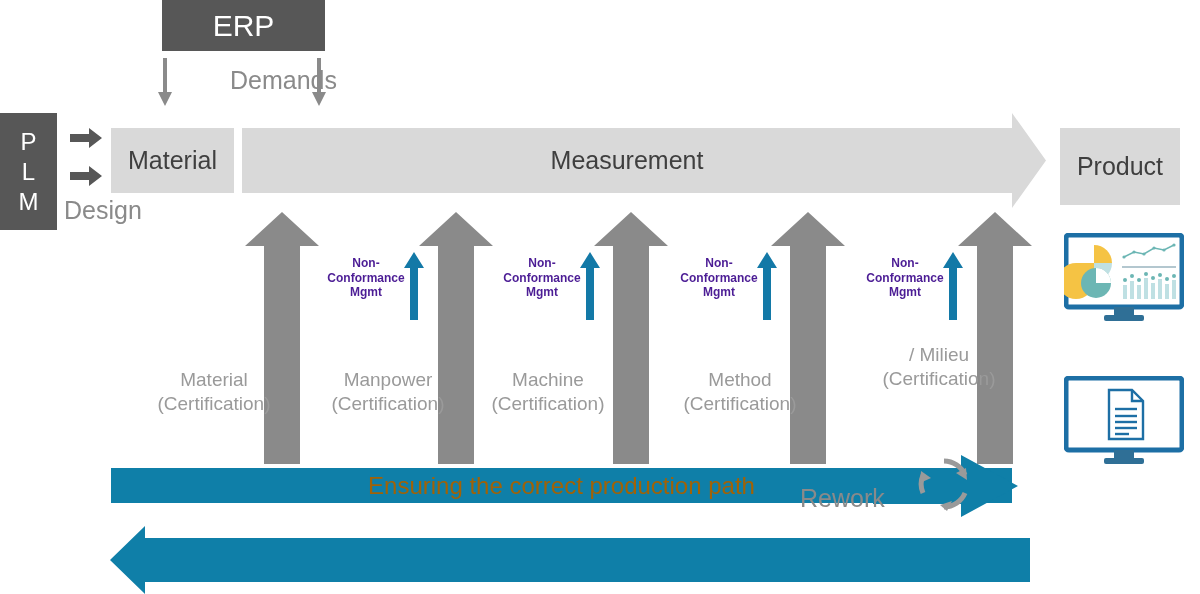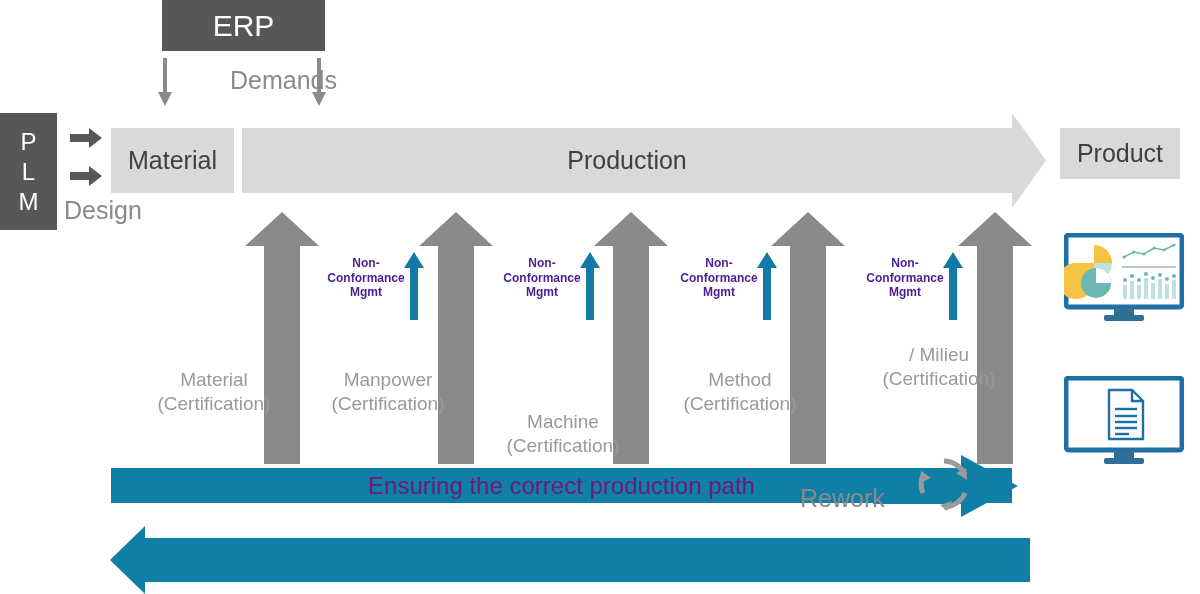--- a/index.html
+++ b/index.html
@@ -43,21 +43,21 @@
   
   .light-box {
     background: #d9d9d9;
     color: #3f3f3f;
     display: flex;
     align-items: center;
     justify-content: center;
     font-size: 25px;
   }
   #material-box { left: 111px; top: 128px; width: 123px; height: 65px; }
-  #product-box  { left: 1060px; top: 128px; width: 120px; height: 51px; }
+  #product-box  { left: 1060px; top: 128px; width: 120px; height: 77px; }
 
   
   #production-arrow {
     left: 242px; top: 113px; width: 804px; height: 95px;
   }
   #production-arrow svg { display: block; }
   #production-label {
     left: 242px; top: 128px; width: 770px; height: 65px;
     display: flex; align-items: center; justify-content: center;
     font-size: 25px; color: #3f3f3f;
@@ -100,21 +100,21 @@
     line-height: 1.22;
     white-space: nowrap;
   }
   .ncm-arrow { position: absolute; }
 
   
   #ensure-bar { left: 111px; top: 468px; width: 901px; height: 35px; }
   #ensure-text {
     left: 111px; top: 468px; width: 901px; height: 35px;
     display: flex; align-items: center; justify-content: center;
-    color: #701a75; font-size: 24px;
+    color: #a16207; font-size: 24px;
   }
   #tracking-arrow { left: 110px; top: 526px; width: 920px; height: 68px; }
   #tracking-text {
     left: 145px; top: 538px; width: 885px; height: 45px;
     display: flex; align-items: center; justify-content: center;
     color: #ffffff; font-size: 24px;
   }
 
   
   #rework-icon { left: 912px; top: 452px; width: 64px; height: 64px; }
@@ -176,21 +176,21 @@
 
   <div class="abs light-box" id="material-box">
     <span>Material</span>
   </div>
 
   <div class="abs" id="production-arrow">
     <svg width="804" height="95" viewBox="0 0 804 95" xmlns="http://www.w3.org/2000/svg">
       <polygon points="0,15 770,15 770,0 804,47.5 770,95 770,80 0,80" fill="#d9d9d9"></polygon>
     </svg>
   </div>
-  <div class="abs" id="production-label">Production</div>
+  <div class="abs" id="production-label">Measurement</div>
 
   <div class="abs light-box" id="product-box">
     <span>Product</span>
   </div>
 
   <div class="abs up-arrow-big" style="left:245px; top:212px;">
     <svg width="74" height="252" viewBox="0 0 74 252" xmlns="http://www.w3.org/2000/svg">
       <polygon points="37,0 74,34 55,34 55,252 19,252 19,34 0,34" fill="#8a8a8a"></polygon>
     </svg>
   </div>
@@ -207,21 +207,21 @@
   <div class="m-label" style="left:294px; top:368px; width:188px;">
     <div>Manpower</div>
     <div>(Certification)</div>
   </div>
 
   <div class="abs up-arrow-big" style="left:594px; top:212px;">
     <svg width="74" height="252" viewBox="0 0 74 252" xmlns="http://www.w3.org/2000/svg">
       <polygon points="37,0 74,34 55,34 55,252 19,252 19,34 0,34" fill="#8a8a8a"></polygon>
     </svg>
   </div>
-  <div class="m-label" style="left:469px; top:368px; width:188px;margin-top:42px;">
+  <div class="m-label" style="left:454px; top:368px; width:188px;">
     <div>Machine</div>
     <div>(Certification)</div>
   </div>
 
   <div class="abs up-arrow-big" style="left:771px; top:212px;">
     <svg width="74" height="252" viewBox="0 0 74 252" xmlns="http://www.w3.org/2000/svg">
       <polygon points="37,0 74,34 55,34 55,252 19,252 19,34 0,34" fill="#8a8a8a"></polygon>
     </svg>
   </div>
   <div class="m-label" style="left:646px; top:368px; width:188px;">

